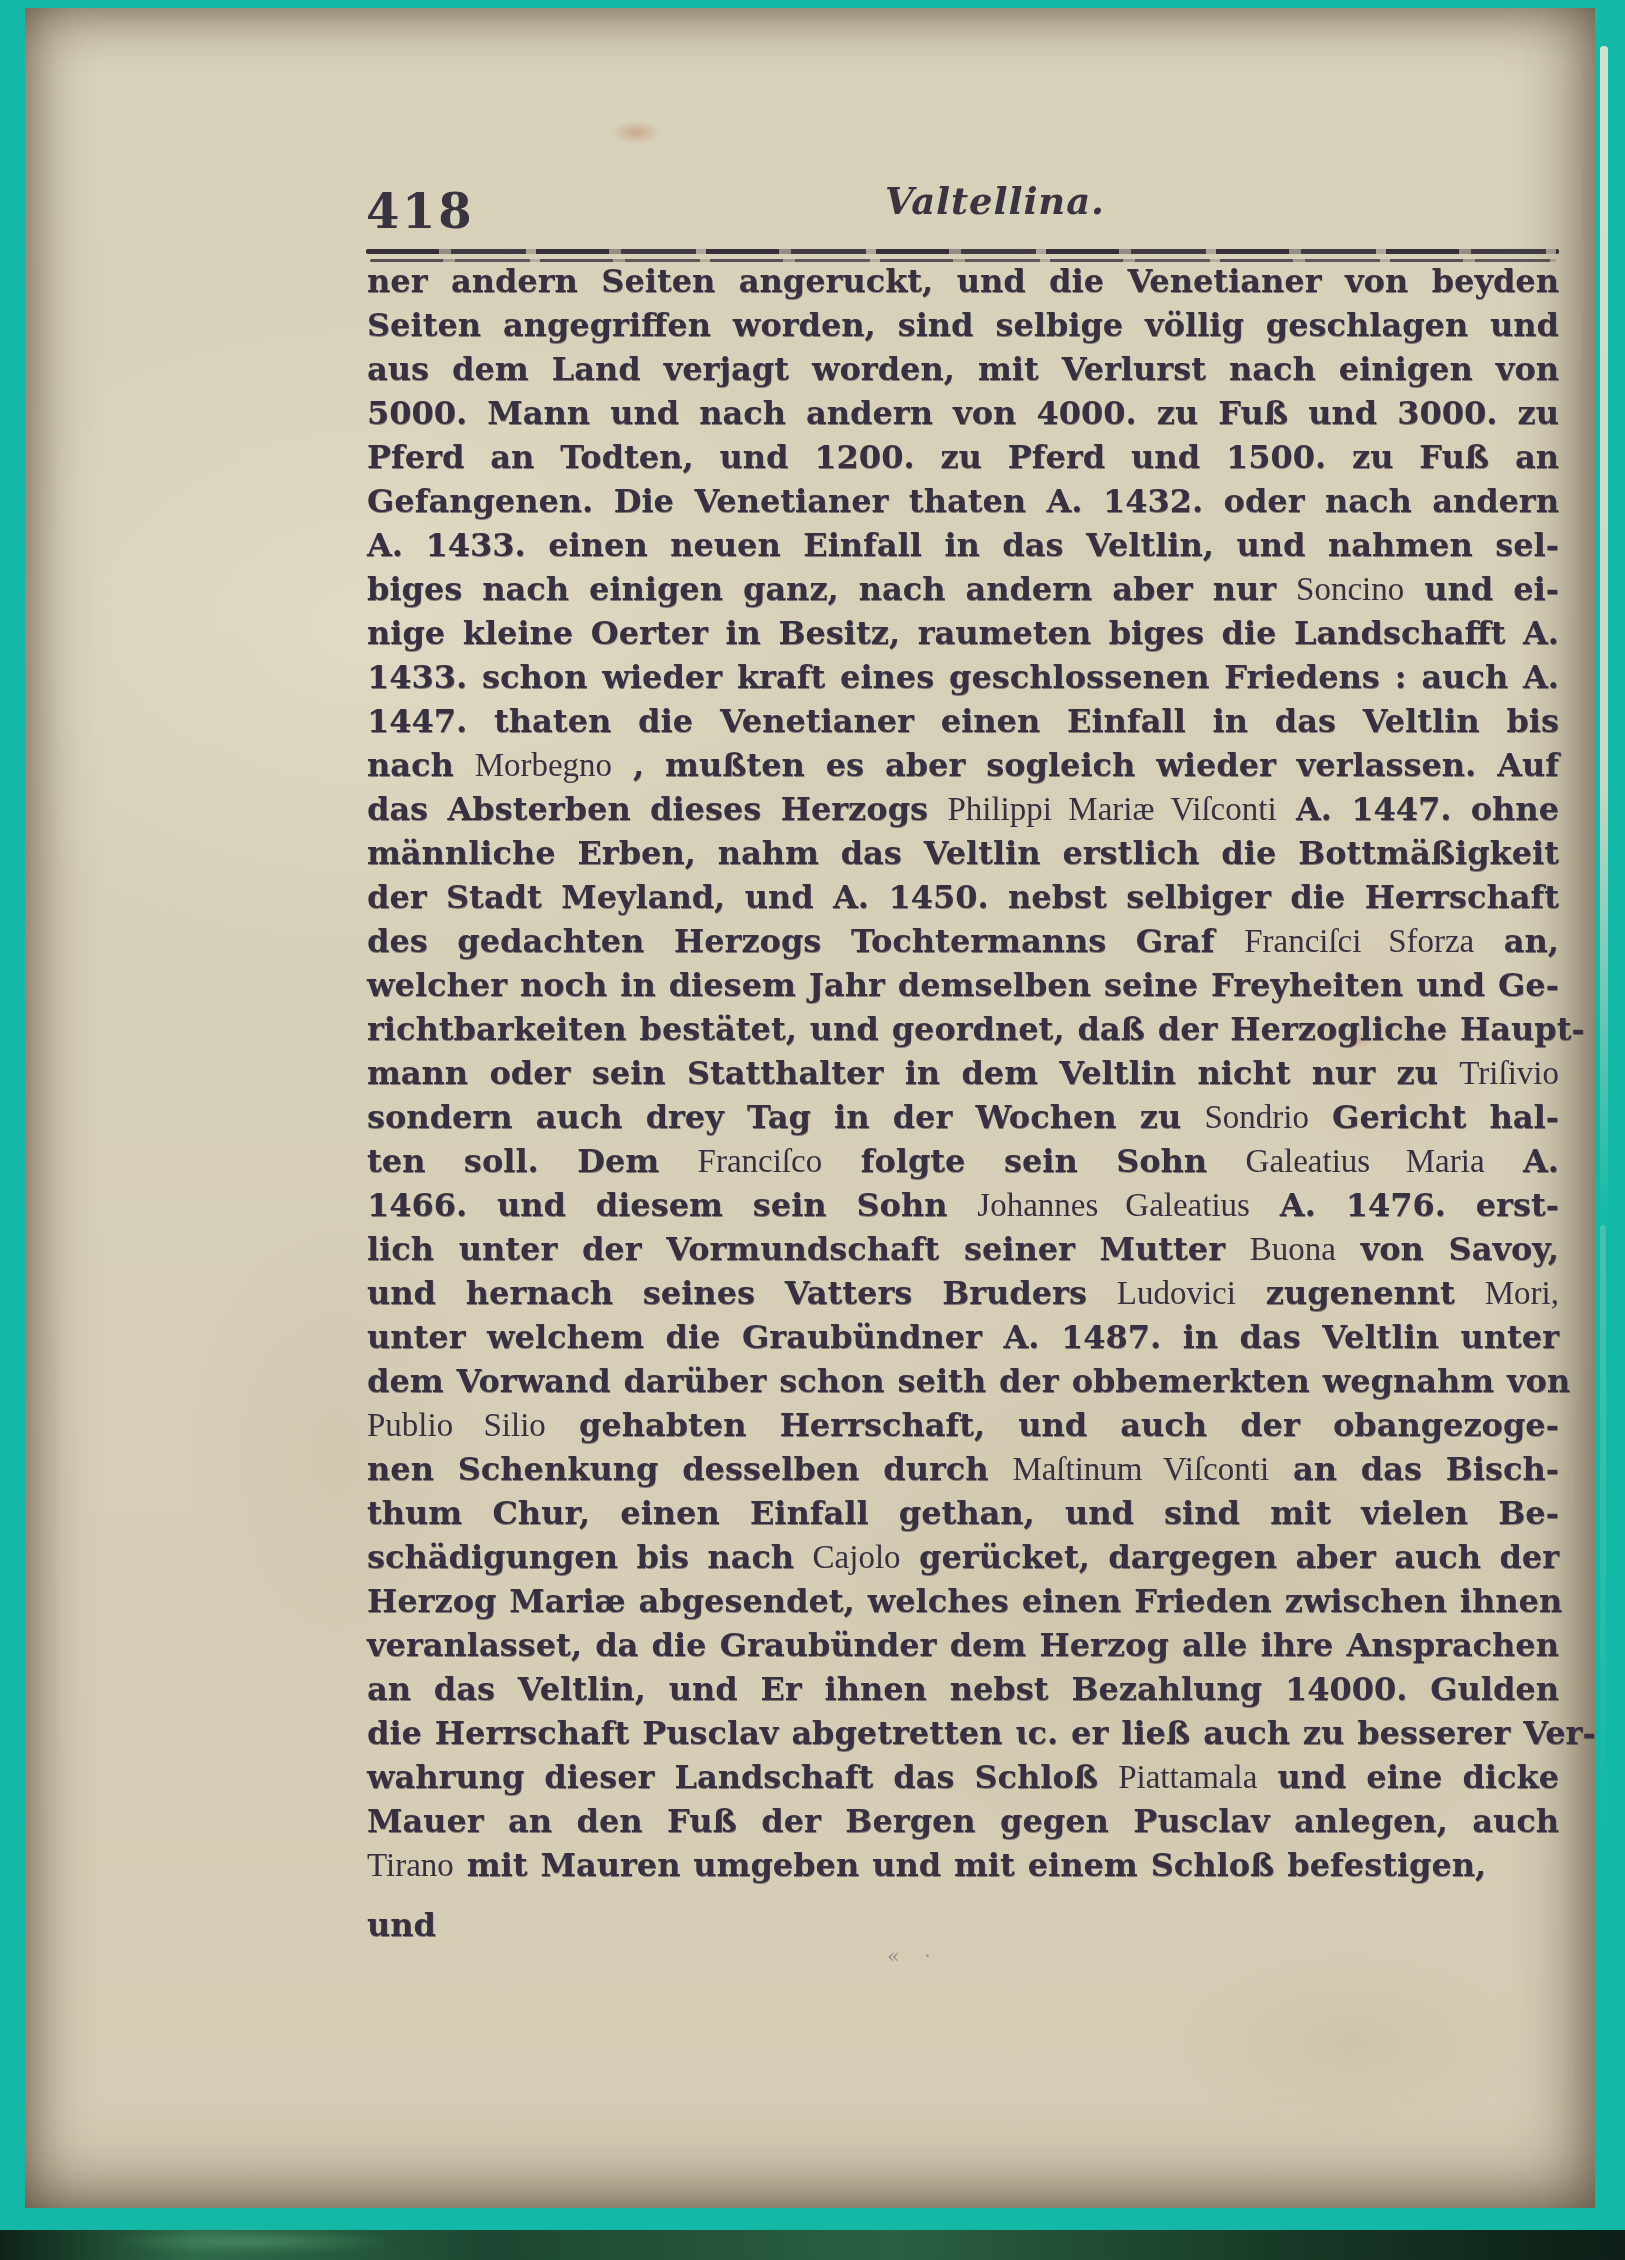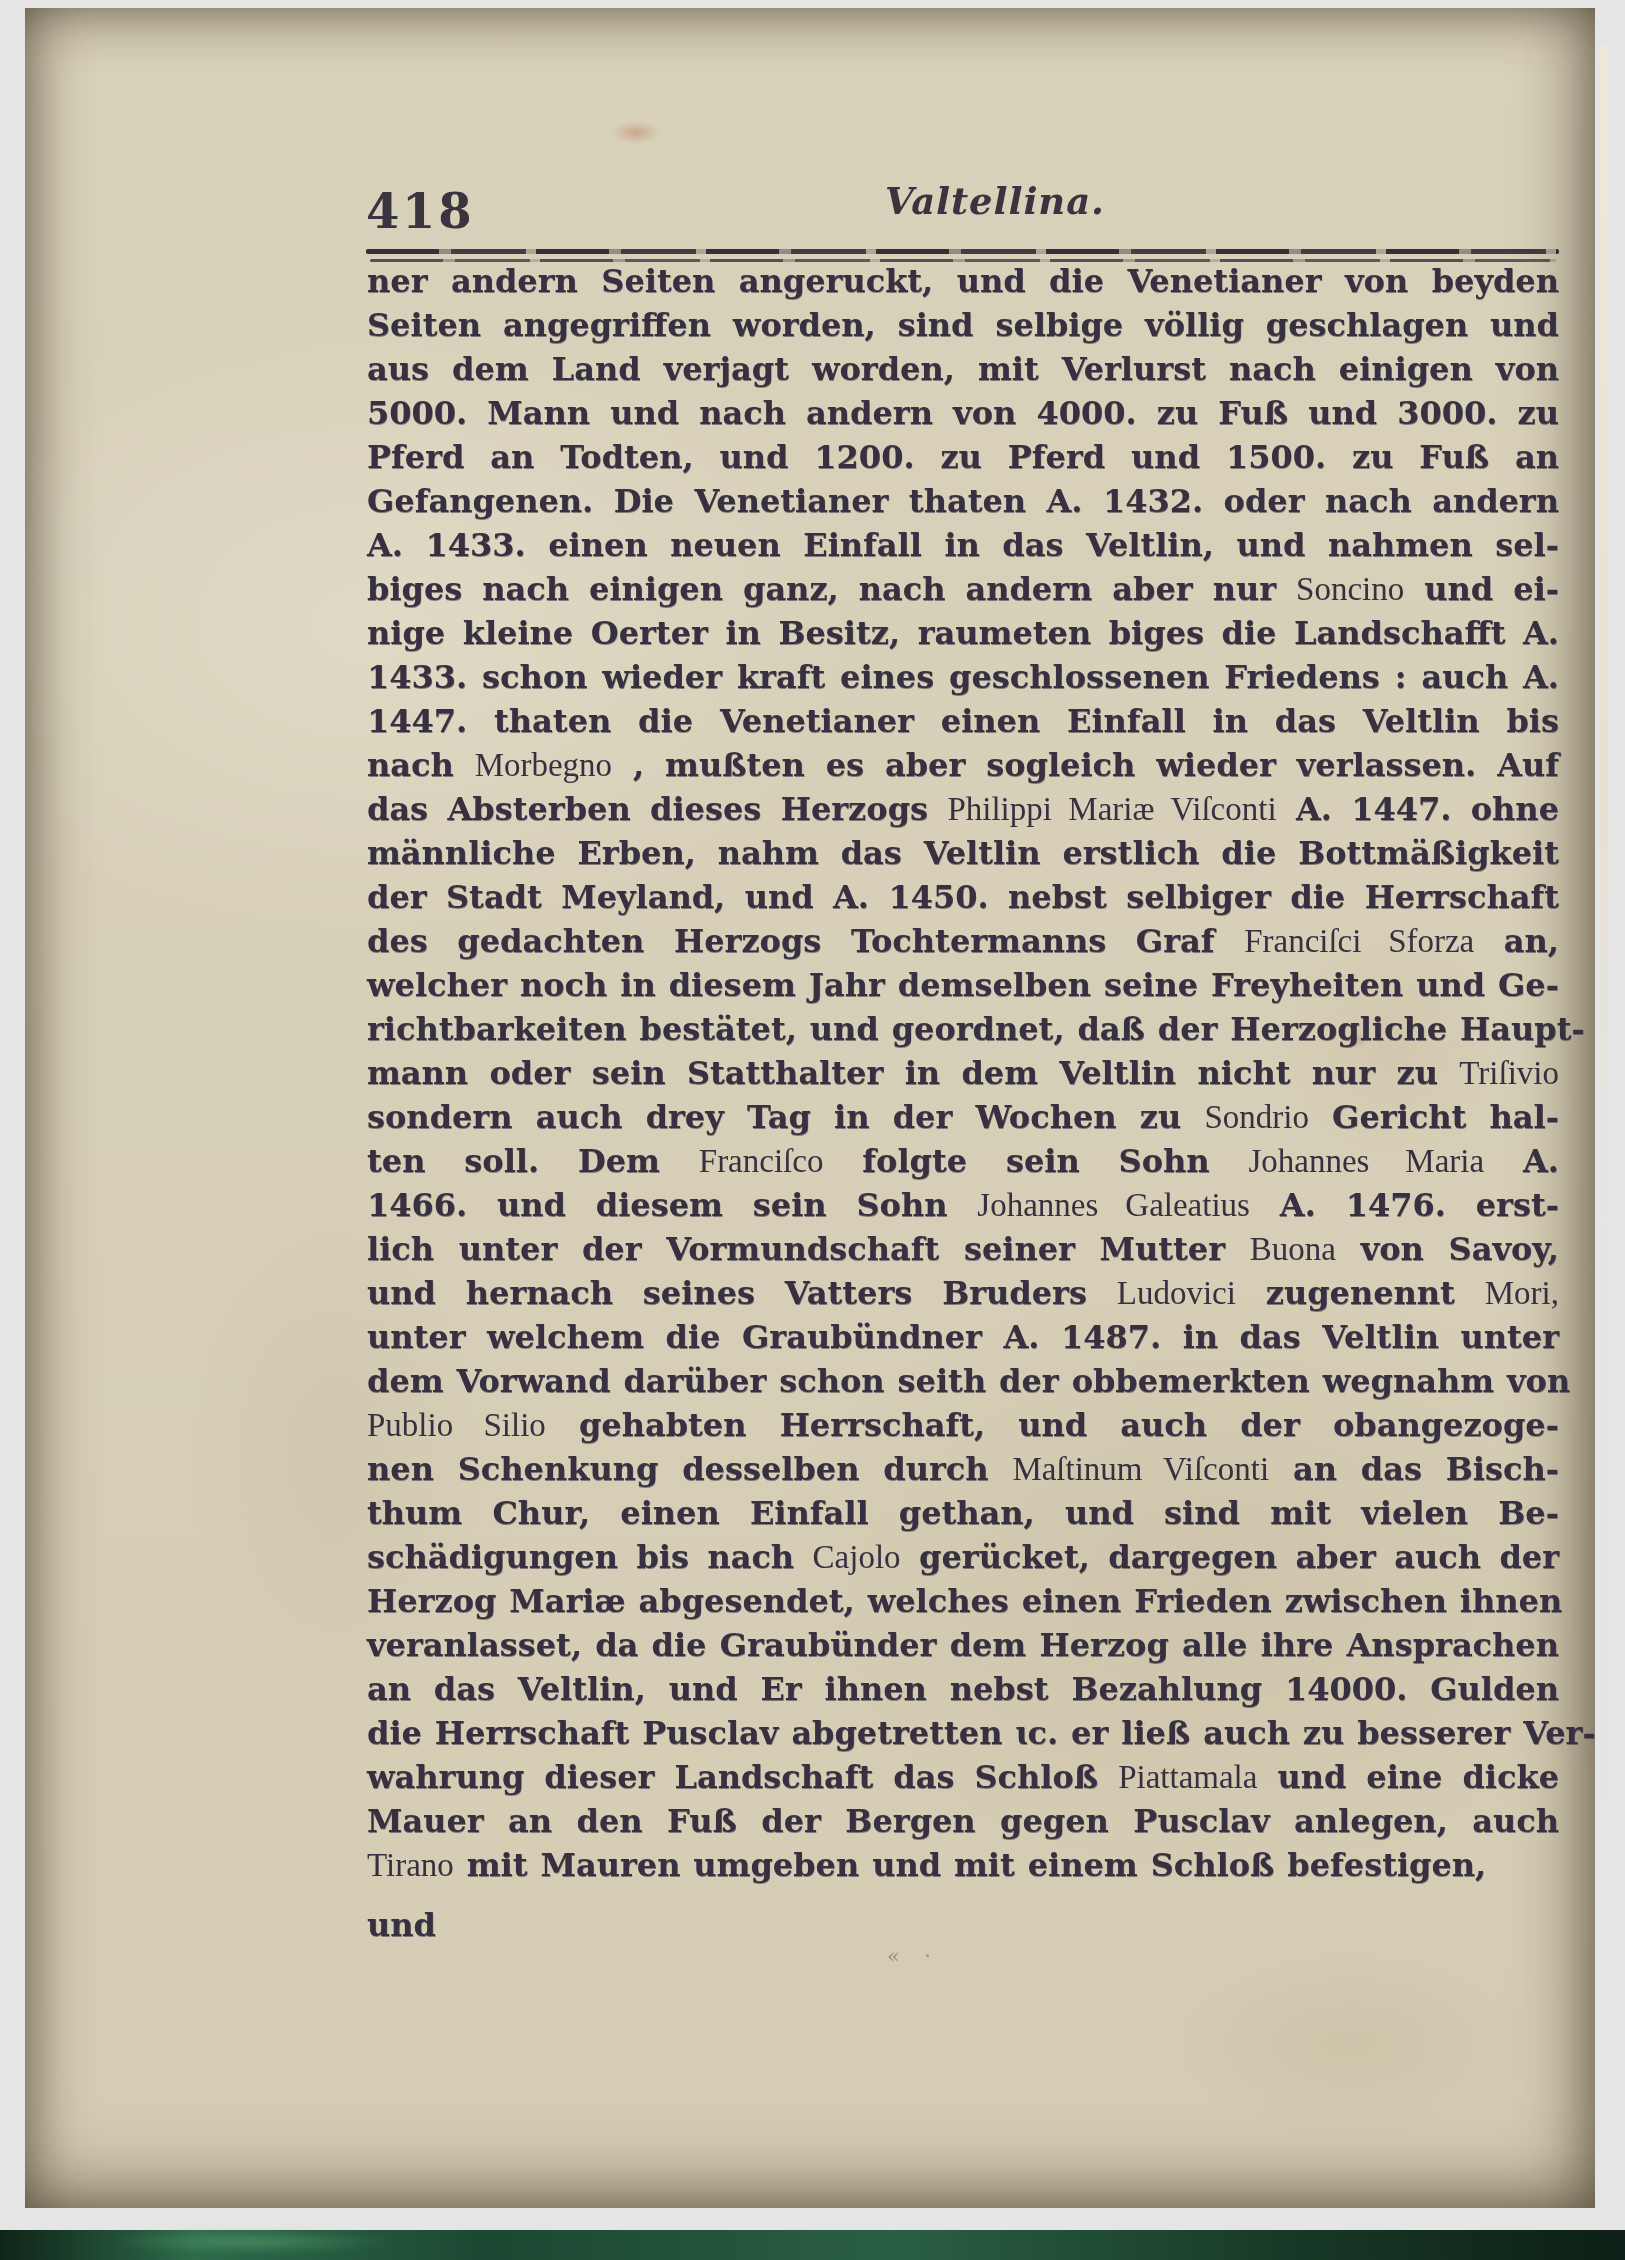--- a/index.html
+++ b/index.html
@@ -1,16 +1,16 @@
 <!DOCTYPE html>
 <html style="font-size:14px"><head>
 <meta charset="utf-8">
 <style>
   html,body{margin:0;padding:0;background:#090806;}
-  #scan{position:relative;width:1625px;height:2260px;background:#e5e5e5;overflow:hidden;
+  #scan{position:relative;width:1625px;height:2260px;background:#14b8a6;overflow:hidden;
         font-family:"DejaVu Serif","Liberation Serif",serif;}
   
   .paper{position:absolute;left:25px;top:8px;width:1570px;height:2200px;
     background:
       radial-gradient(ellipse 798px 532px at 22% 28%, rgba(255,252,240,.22), transparent 62%),
       radial-gradient(ellipse 674px 461px at 76% 72%, rgba(128,104,68,.09), transparent 70%),
       radial-gradient(circle 177px at 87% 47%, rgba(150,112,70,.08), transparent 70%),
       linear-gradient(#d9d2bb,#d4ccb3);
     box-shadow: inset 26.6px 0 62px -25px rgba(70,58,40,.55),
                 inset -32px 0 75px -26.6px rgba(70,58,40,.62),
@@ -90,21 +90,21 @@
       <div class="text-line"><span class="frak">1447. thaten die Venetianer einen Einfall in das Veltlin bis</span></div>
       <div class="text-line"><span class="frak">nach </span><span class="antiqua">Morbegno</span><span class="frak"> , mußten es aber sogleich wieder verlassen. Auf</span></div>
       <div class="text-line"><span class="frak">das Absterben dieses Herzogs </span><span class="antiqua">Philippi Mariæ Viſconti</span><span class="frak"> A. 1447. ohne</span></div>
       <div class="text-line"><span class="frak">männliche Erben, nahm das Veltlin erstlich die Bottmäßigkeit</span></div>
       <div class="text-line"><span class="frak">der Stadt Meyland, und A. 1450. nebst selbiger die Herrschaft</span></div>
       <div class="text-line"><span class="frak">des gedachten Herzogs Tochtermanns Graf </span><span class="antiqua">Franciſci Sforza</span><span class="frak"> an,</span></div>
       <div class="text-line"><span class="frak">welcher noch in diesem Jahr demselben seine Freyheiten und Ge-</span></div>
       <div class="text-line"><span class="frak">richtbarkeiten bestätet, und geordnet, daß der Herzogliche Haupt-</span></div>
       <div class="text-line"><span class="frak">mann oder sein Statthalter in dem Veltlin nicht nur zu </span><span class="antiqua">Triſivio</span></div>
       <div class="text-line"><span class="frak">sondern auch drey Tag in der Wochen zu </span><span class="antiqua">Sondrio</span><span class="frak"> Gericht hal-</span></div>
-      <div class="text-line"><span class="frak">ten soll. Dem </span><span class="antiqua">Franciſco</span><span class="frak"> folgte sein Sohn </span><span class="antiqua">Johannes Maria</span><span class="frak"> A.</span></div>
+      <div class="text-line"><span class="frak">ten soll. Dem </span><span class="antiqua">Franciſco</span><span class="frak"> folgte sein Sohn </span><span class="antiqua">Galeatius Maria</span><span class="frak"> A.</span></div>
       <div class="text-line"><span class="frak">1466. und diesem sein Sohn </span><span class="antiqua">Johannes Galeatius</span><span class="frak"> A. 1476. erst-</span></div>
       <div class="text-line"><span class="frak">lich unter der Vormundschaft seiner Mutter </span><span class="antiqua">Buona</span><span class="frak"> von Savoy,</span></div>
       <div class="text-line"><span class="frak">und hernach seines Vatters Bruders </span><span class="antiqua">Ludovici</span><span class="frak"> zugenennt </span><span class="antiqua">Mori,</span></div>
       <div class="text-line"><span class="frak">unter welchem die Graubündner A. 1487. in das Veltlin unter</span></div>
       <div class="text-line"><span class="frak">dem Vorwand darüber schon seith der obbemerkten wegnahm von</span></div>
       <div class="text-line"><span class="antiqua">Publio Silio</span><span class="frak"> gehabten Herrschaft, und auch der obangezoge-</span></div>
       <div class="text-line"><span class="frak">nen Schenkung desselben durch </span><span class="antiqua">Maſtinum Viſconti</span><span class="frak"> an das Bisch-</span></div>
       <div class="text-line"><span class="frak">thum Chur, einen Einfall gethan, und sind mit vielen Be-</span></div>
       <div class="text-line"><span class="frak">schädigungen bis nach </span><span class="antiqua">Cajolo</span><span class="frak"> gerücket, dargegen aber auch der</span></div>
       <div class="text-line"><span class="frak">Herzog Mariæ abgesendet, welches einen Frieden zwischen ihnen</span></div>

